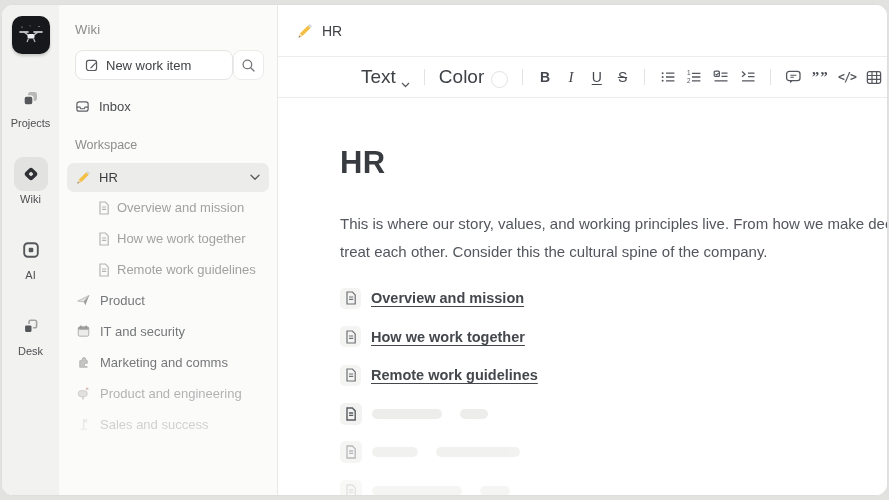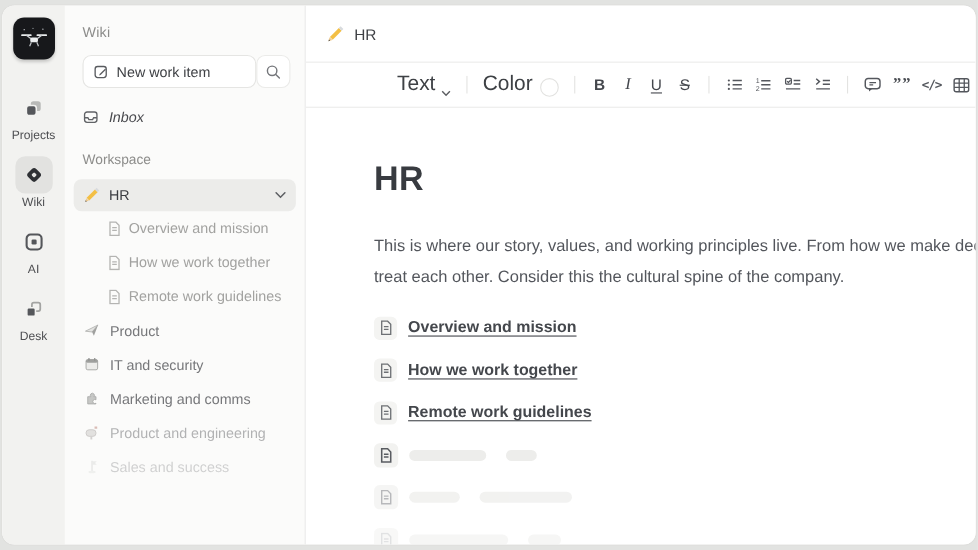--- a/index.html
+++ b/index.html
@@ -11,33 +11,33 @@
   }
   .window{
     position:absolute;left:1px;top:4px;right:1px;bottom:4px;
     background:#ffffff;border:1px solid #dededc;border-radius:12px;
     overflow:hidden;display:flex;
   }
 
   
   .rail{width:57px;flex:none;background:#f2f2f0;display:flex;flex-direction:column;align-items:center;padding-top:11px;}
   .logo{width:38px;height:38px;border-radius:10px;background:#17181b;display:flex;align-items:center;justify-content:center;box-shadow:0 2px 3px rgba(0,0,0,.18);cursor:pointer;}
-  .rail-nav{margin-top:27px;display:flex;flex-direction:column;gap:13px;align-items:center;}
+  .rail-nav{margin-top:27px;display:flex;flex-direction:column;gap:28px;align-items:center;}
   .rail-item{display:flex;flex-direction:column;align-items:center;gap:2px;cursor:pointer;}
   .rail-icon{width:34px;height:34px;border-radius:9px;display:flex;align-items:center;justify-content:center;}
   .rail-item.active .rail-icon{background:#e2e2e0;}
   .rail-label{font-size:11px;color:#4e4f52;}
 
   
   .sidebar{width:219px;flex:none;background:#fbfbfa;border-right:1px solid #e8e8e6;padding:17px 13px 0 16px;box-sizing:border-box;}
   .sb-title{font-size:13px;font-weight:400;color:#8c8c8a;letter-spacing:.2px;}
   .sb-actions{display:flex;gap:0;margin-top:13px;}
   .btn-new{flex:1;display:flex;align-items:center;gap:7px;height:30px;box-sizing:border-box;border:1px solid #e5e5e3;border-radius:8px;background:#fff;padding:0 9px;font-size:13px;color:#3f4145;cursor:pointer;}
   .btn-search{width:31px;height:30px;box-sizing:border-box;border:1px solid #ebebe9;border-radius:8px;background:#fff;display:flex;align-items:center;justify-content:center;cursor:pointer;flex:none;}
-  .sb-inbox{display:flex;align-items:center;gap:9px;height:26px;margin-top:13px;font-size:13px;color:#48494d;cursor:pointer;font-style:italic;}
+  .sb-inbox{display:flex;align-items:center;gap:9px;height:26px;margin-top:13px;font-size:13px;color:#48494d;cursor:pointer;}
   .sb-section{margin-top:19px;font-size:12.5px;color:#8d8d8b;}
   .sb-page{display:flex;align-items:center;gap:8px;height:29px;border-radius:7px;background:#ececea;margin:11px -5px 0 -8px;padding:0 9px;font-size:13px;color:#3b3d41;cursor:pointer;}
   .sb-page .chev{margin-left:auto;display:flex;}
   .sb-child{display:flex;align-items:center;gap:7px;height:31px;padding-left:23px;font-size:13px;color:#a2a2a0;cursor:pointer;}
   .sb-group{display:flex;align-items:center;gap:9px;height:31px;font-size:13px;color:#76777a;cursor:pointer;}
   .sb-group.f1{opacity:.55;}
   .sb-group.f2{opacity:.32;}
   .gicon{width:16px;display:flex;justify-content:center;flex:none;}
 
   

